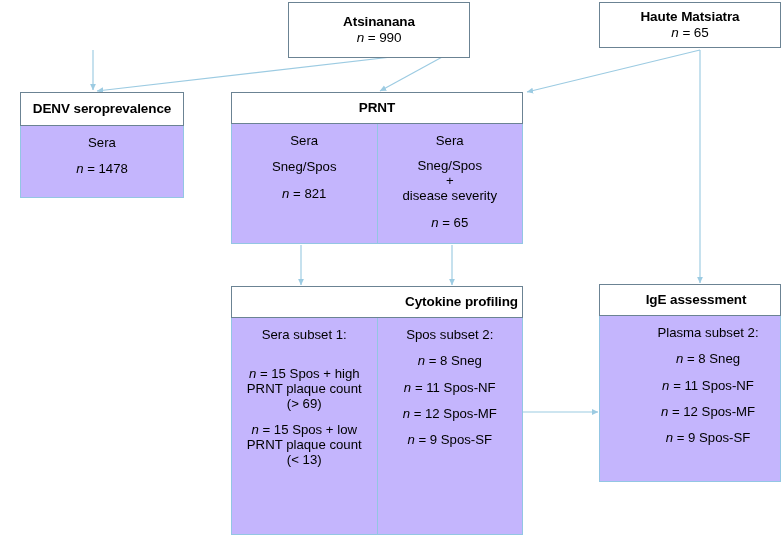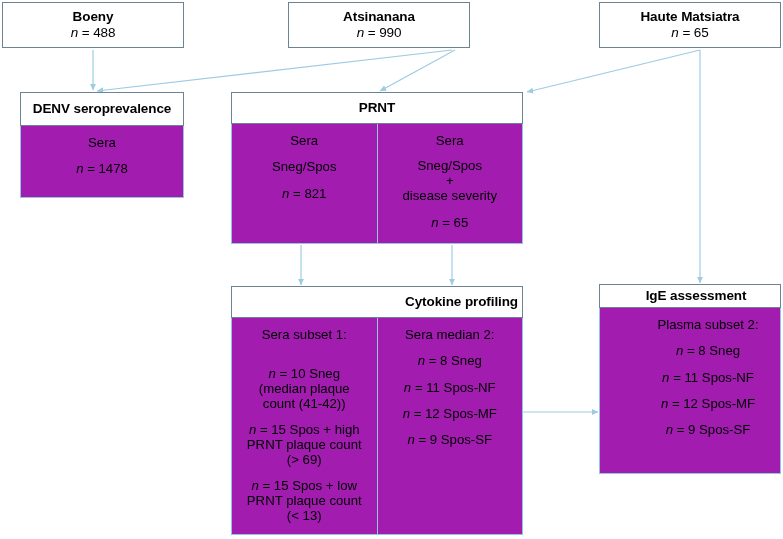--- a/index.html
+++ b/index.html
@@ -53,21 +53,21 @@
     font-weight: bold;
   }
   .hdr .sub {
     font-weight: normal;
     font-size: 13.5px;
   }
   .body-box {
     box-sizing: border-box;
     border: 1.4px solid #93c6e3;
     border-top: none;
-    background: #a21caf;
+    background: #c4b5fd;
     display: flex;
     flex-direction: row;
   }
   .col {
     flex: 1 1 0;
     box-sizing: border-box;
     display: flex;
     flex-direction: column;
     align-items: center;
     padding: 9px 5px 7px 5px;
@@ -112,29 +112,23 @@
       <path d="M452,50 L97,91"></path>
       <path d="M455,50 L380,91"></path>
       <path d="M700,50 L527,92"></path>
       <path d="M700,50 L700,283"></path>
       <path d="M301,245 L301,285"></path>
       <path d="M452,245 L452,285"></path>
       <path d="M522,412 L598,412"></path>
     </g>
   </svg>
 
-  <div class="node" style="left:2px; top:2px; width:182px; height:46px;">
-    <div class="hdr two-line" style="height:46px;">
-      <div>Boeny</div>
-      <div class="sub"><em class="n">n</em> <span>= 488</span></div>
-    </div>
-  </div>
 
   <div class="node" style="left:288px; top:2px; width:182px; height:46px;">
-    <div class="hdr two-line" style="height:46px;">
+    <div class="hdr two-line" style="height:56px;">
       <div>Atsinanana</div>
       <div class="sub"><em class="n">n</em> <span>= 990</span></div>
     </div>
   </div>
 
   <div class="node" style="left:599px; top:2px; width:182px; height:46px;">
     <div class="hdr two-line" style="height:46px;">
       <div>Haute Matsiatra</div>
       <div class="sub"><em class="n">n</em> <span>= 65</span></div>
     </div>
@@ -172,51 +166,45 @@
     </div>
   </div>
 
   <div class="node" style="left:231px; top:286px; width:292px; height:249px;">
     <div class="hdr" style="height:32px;justify-content:flex-end;">
       <span>Cytokine profiling</span>
     </div>
     <div class="body-box" style="height:217px;">
       <div class="col tight">
         <p>Sera subset 1:</p>
-        <div class="line-block">
-          <em class="n">n</em>
-          <span>= 10 Sneg</span>
-          <div style="white-space:pre-line;">(median plaque
-count (41-42))</div>
-        </div>
         <div class="line-block">
           <em class="n">n</em>
           <span>= 15 Spos + high</span>
           <div style="white-space:pre-line;">PRNT plaque count
 (&gt; 69)</div>
         </div>
         <div class="line-block">
           <em class="n">n</em>
           <span>= 15 Spos + low</span>
           <div style="white-space:pre-line;">PRNT plaque count
 (&lt; 13)</div>
         </div>
       </div>
       <div class="col divided">
-        <p>Sera median 2:</p>
+        <p>Spos subset 2:</p>
         <p><em class="n">n</em> <span>= 8 Sneg</span></p>
         <p><em class="n">n</em> <span>= 11 Spos-NF</span></p>
         <p><em class="n">n</em> <span>= 12 Spos-MF</span></p>
         <p><em class="n">n</em> <span>= 9 Spos-SF</span></p>
       </div>
     </div>
   </div>
 
   <div class="node" style="left:599px; top:284px; width:182px; height:198px;">
-    <div class="hdr" style="height:24px;padding-left:16px;">
+    <div class="hdr" style="height:32px;padding-left:16px;">
       <span>IgE assessment</span>
     </div>
     <div class="body-box" style="height:166px;padding-left:36px;">
       <div class="col">
         <p>Plasma subset 2:</p>
         <p><em class="n">n</em> <span>= 8 Sneg</span></p>
         <p><em class="n">n</em> <span>= 11 Spos-NF</span></p>
         <p><em class="n">n</em> <span>= 12 Spos-MF</span></p>
         <p><em class="n">n</em> <span>= 9 Spos-SF</span></p>
       </div>

